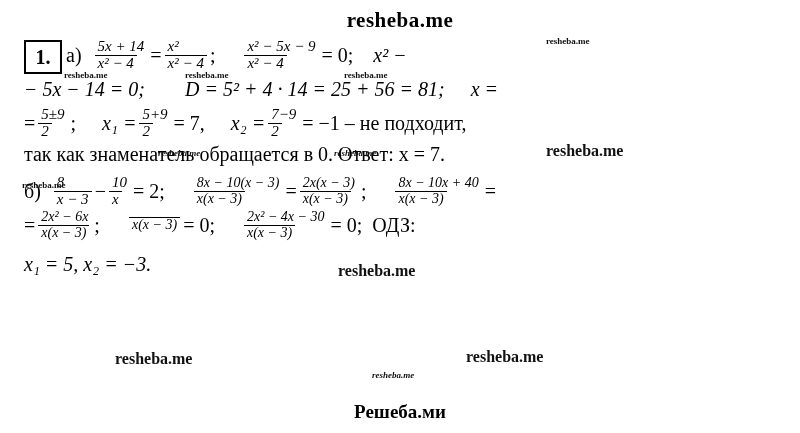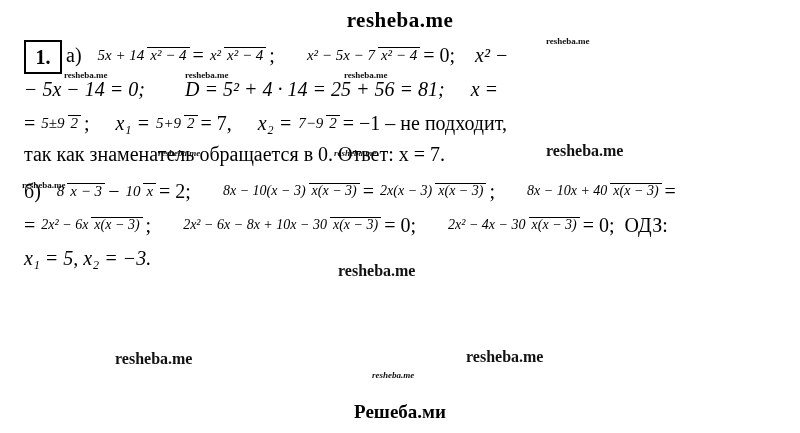--- a/index.html
+++ b/index.html
@@ -37,21 +37,21 @@
 
   .content{
     position:absolute;left:66px;top:38px;width:720px;
     font-size:20px;line-height:1.0;
   }
   .gap{display:inline-block;width:10px;}
   .gap-lg{display:inline-block;width:26px;}
   .gap-xl{display:inline-block;width:40px;}
 
   
-  .frac{display:inline-flex;align-items:flex-end;
+  .frac{display:inline-flex;flex-direction:column;align-items:flex-start;
         vertical-align:middle;margin:0 3px;font-size:14px;line-height:1.05;}
   .frac .num{padding:0 3px;}
   .frac .den{padding:0 3px;border-top:1.4px solid #000;}
   .frac.big{font-size:15px;}
   .it{font-style:italic;}
 
   .row-h{height:34px;display:flex;align-items:center;white-space:nowrap;}
   .row-t{height:28px;display:flex;align-items:center;white-space:nowrap;}
 
   .watermark{
@@ -85,21 +85,21 @@
         <span class="den it">x² − 4</span>
       </span>
       <span>=</span>
       <span class="frac big">
         <span class="num it">x²</span>
         <span class="den it">x² − 4</span>
       </span>
       <span>;</span>
       <span class="gap-lg"></span>
       <span class="frac big">
-        <span class="num it">x² − 5x − 7</span>
+        <span class="num it">x² − 5x − 9</span>
         <span class="den it">x² − 4</span>
       </span>
       <span>= 0;</span>
       <span class="gap"></span>
       <span class="gap"></span>
       <span class="it">x² −</span>
     </div>
 
     <div class="row-h" style="margin-left:-42px;">
       <span class="it">− 5x − 14 = 0;</span>
@@ -170,37 +170,36 @@
 
     <div class="row-h" style="margin-left:-42px;">
       <span>=</span>
       <span class="frac">
         <span class="num it">2x² − 6x</span>
         <span class="den it">x(x − 3)</span>
       </span>
       <span>;</span>
       <span class="gap-lg"></span>
       <span class="frac">
-        <span class="num it">2x² − 6x − 8x + 10x − 30</span>
         <span class="den it">x(x − 3)</span>
       </span>
       <span>= 0;</span>
       <span class="gap-lg"></span>
       <span class="frac">
         <span class="num it">2x² − 4x − 30</span>
         <span class="den it">x(x − 3)</span>
       </span>
       <span>= 0;</span>
       <span class="gap"></span>
       <span>ОДЗ:</span>
     </div>
 
 
 
-    <div class="row-t" style="margin-left:-42px;height:32px;">
+    <div class="row-t" style="margin-left:-42px;height:32px;align-items:flex-end;">
       <span class="it">x₁ = 5,   x₂ = −3.</span>
     </div>
 
   </div>
 
   <div id="wm-layer">
       <div class="watermark wm-sm" style="left: 64px; top: 70px;">resheba.me</div>
       <div class="watermark wm-sm" style="left: 185px; top: 70px;">resheba.me</div>
       <div class="watermark wm-sm" style="left: 344px; top: 70px;">resheba.me</div>
       <div class="watermark wm-sm" style="left: 546px; top: 36px;">resheba.me</div>

